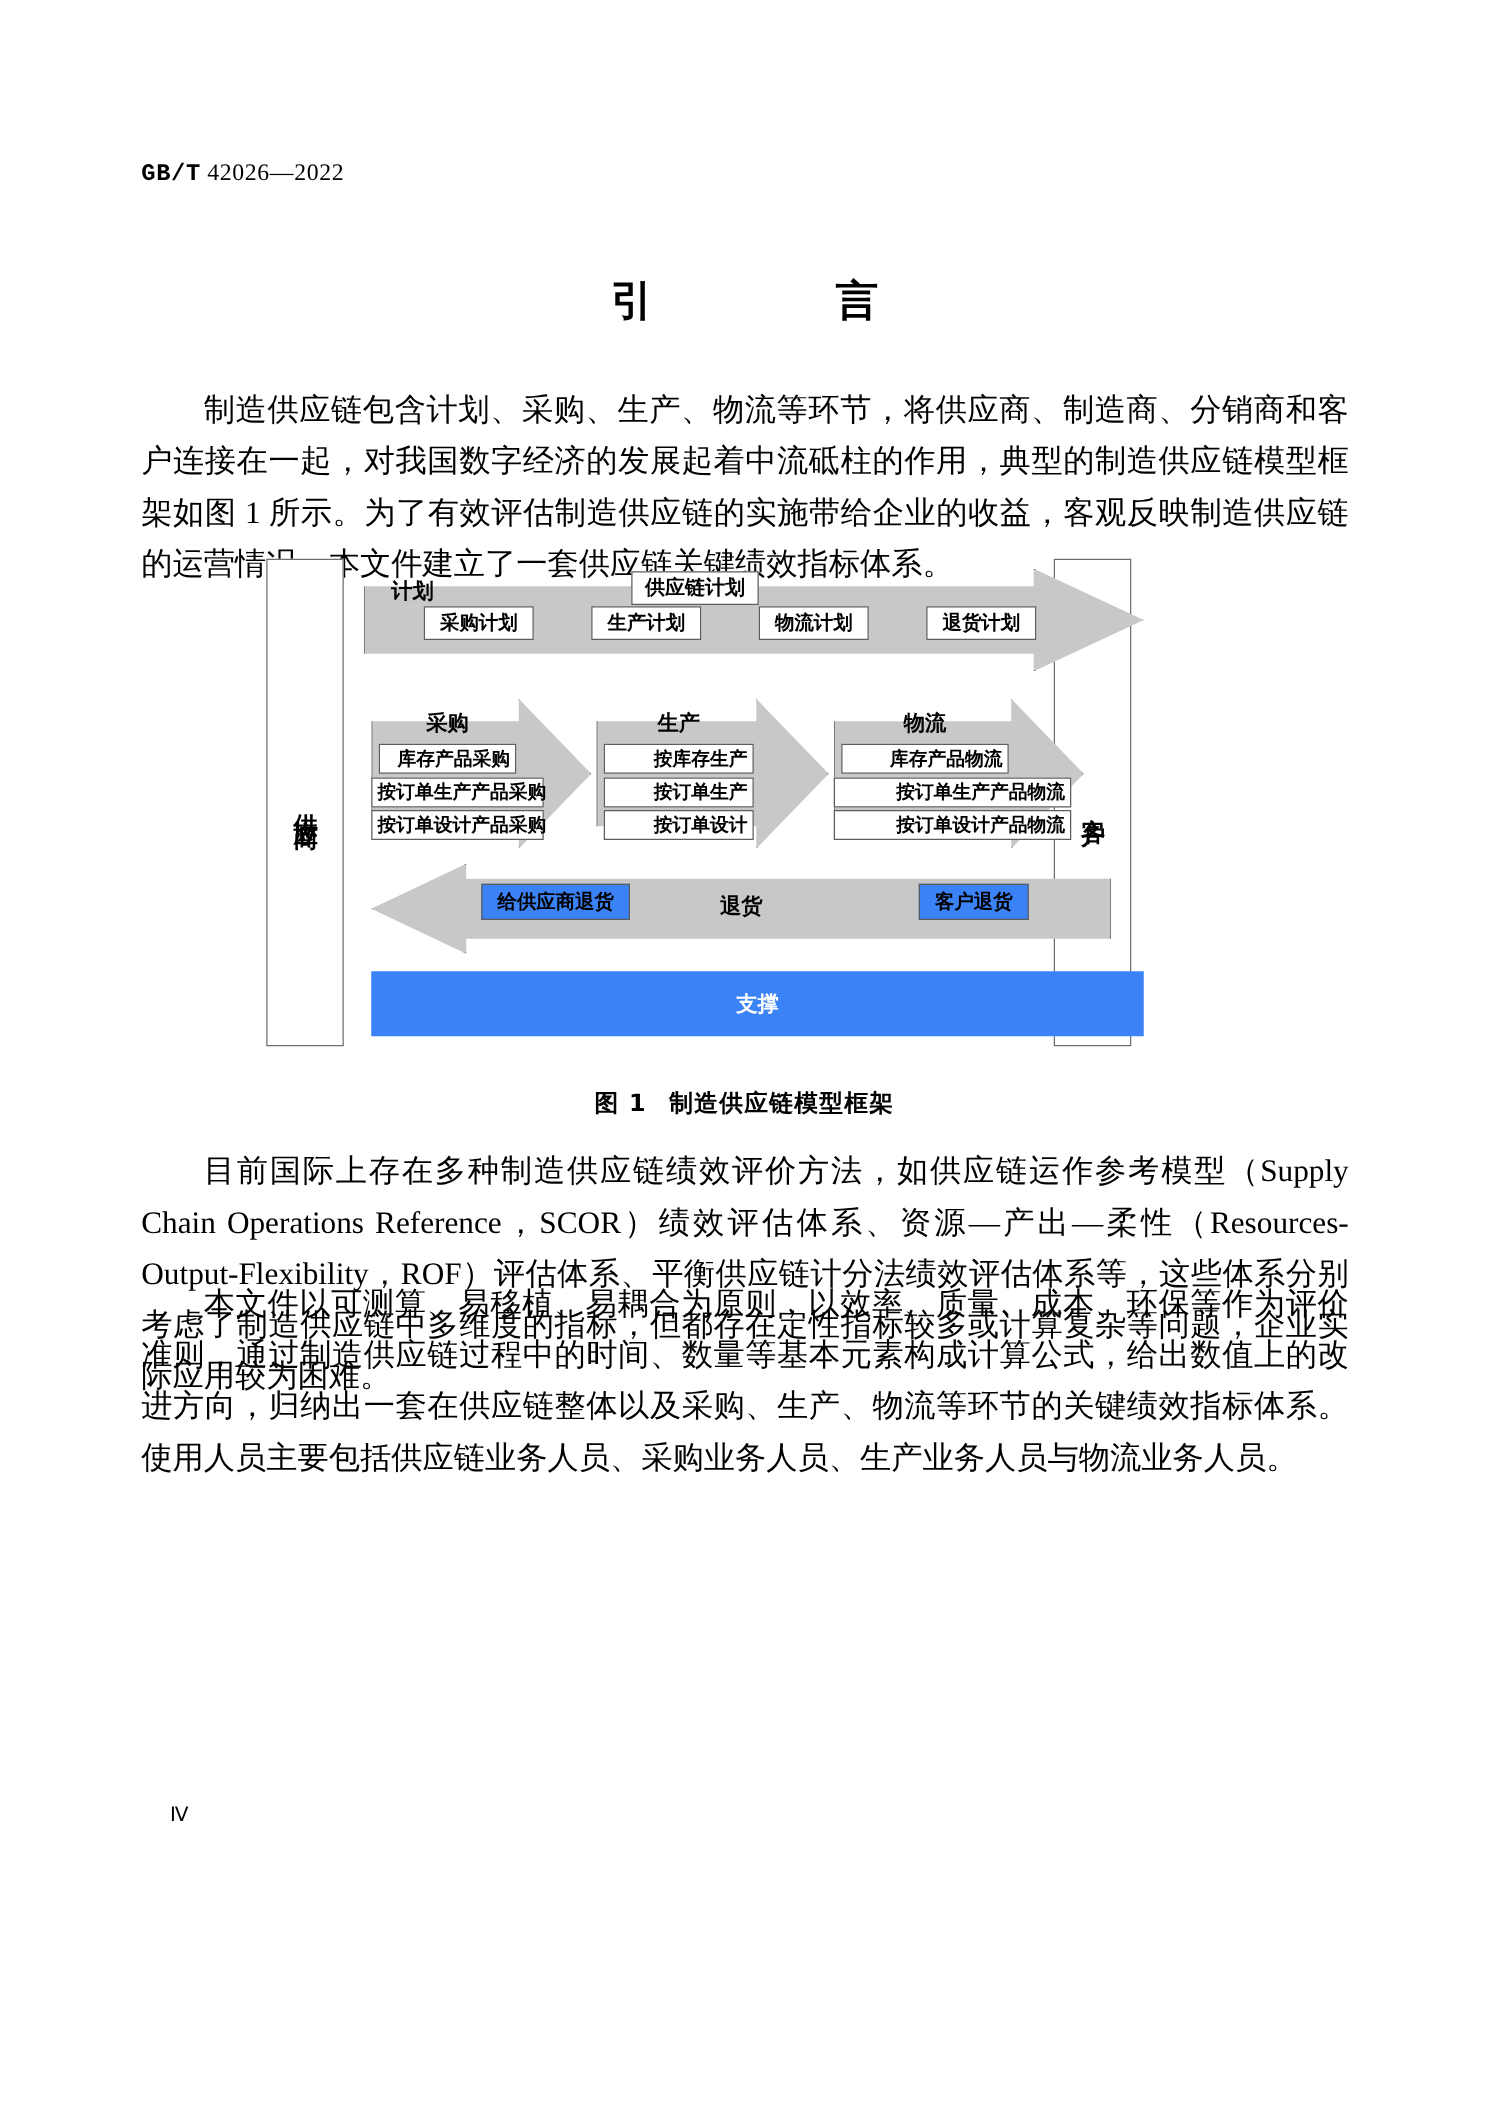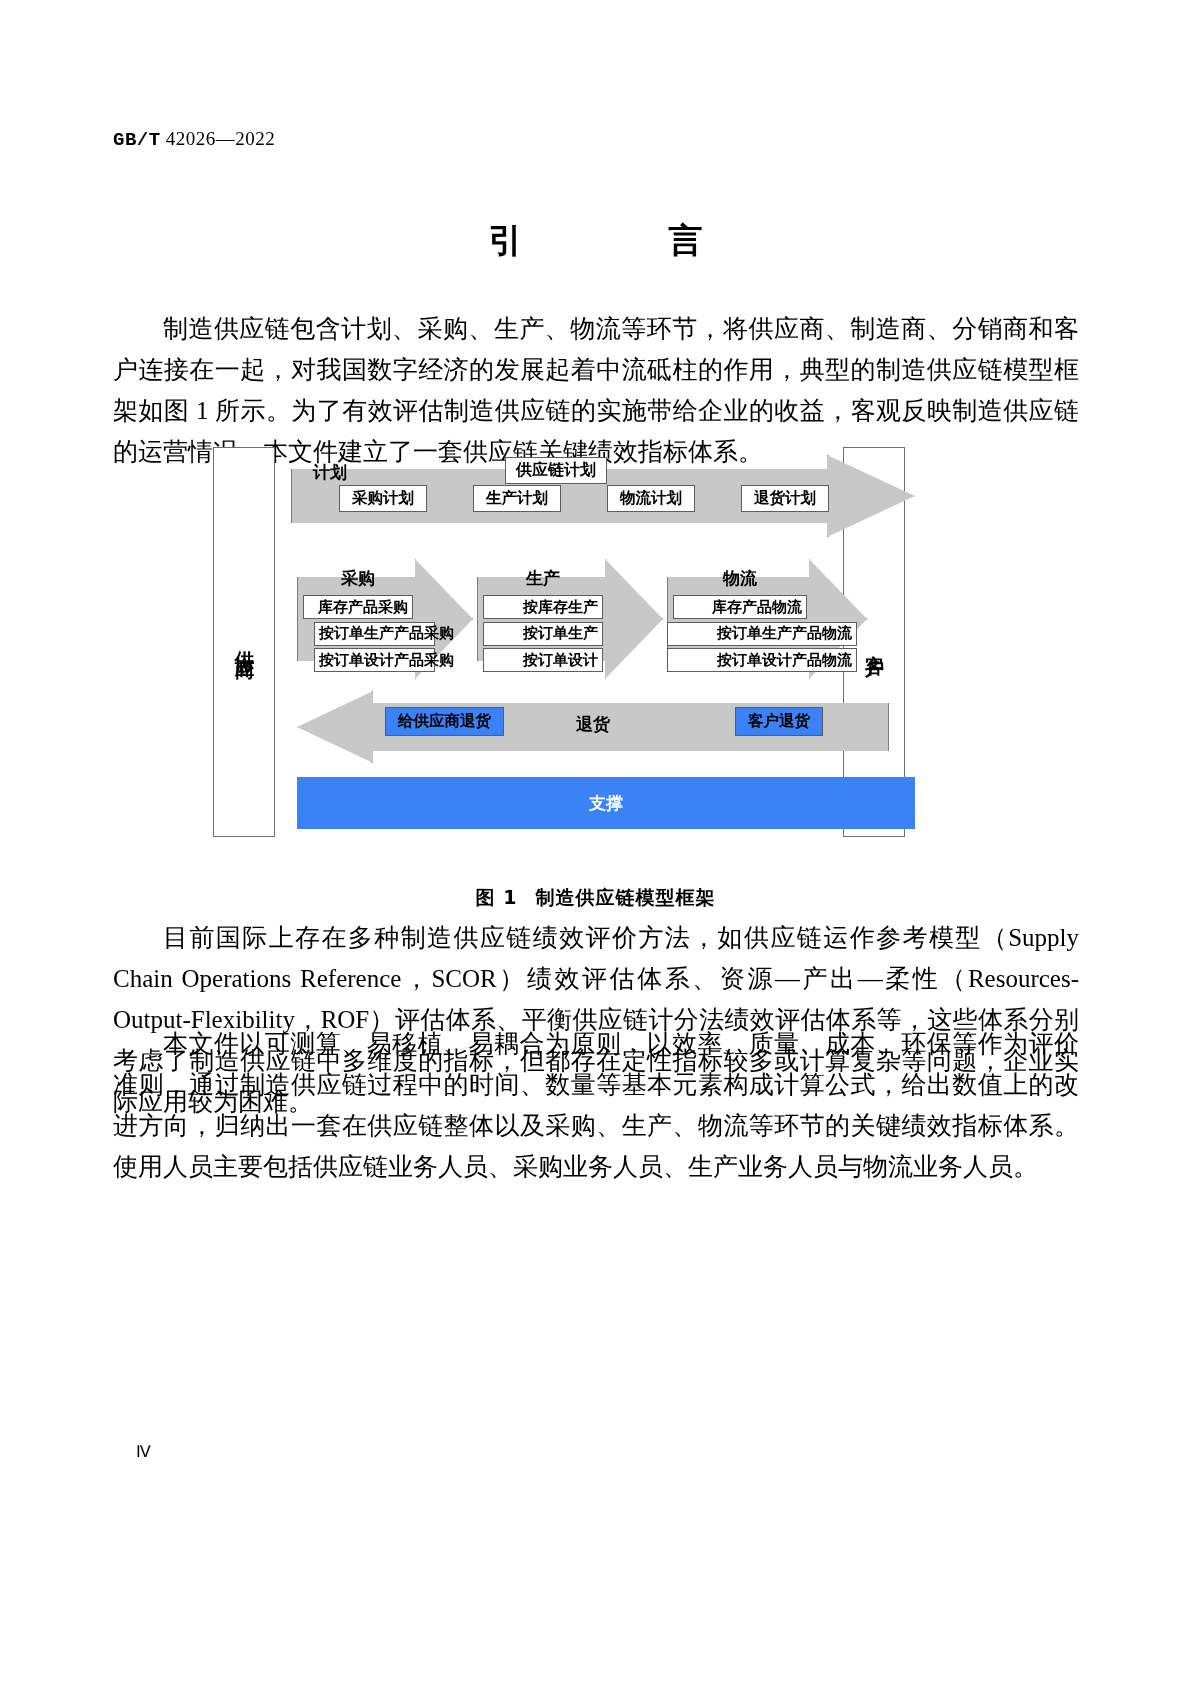--- a/index.html
+++ b/index.html
@@ -219,21 +219,21 @@
     border: 1.2px solid #5d5d5d;
     font-family: "DejaVu Sans", sans-serif;
     font-weight: bold;
     font-size: 15px;
     padding: 1.5px 4px;
     margin: 0 6px 2.5px 6px;
     white-space: nowrap;
     text-align: right;
   }
   .proc-chip.wide {
-    margin-left: 17px;
+    margin-left: 0;
     margin-right: -16px;
   }
   .proc-chip.wide3 {
     margin-left: 0;
     margin-right: -44px;
   }
 
   
   .return-arrow {
     position: absolute;
@@ -301,21 +301,20 @@
   .fig-caption {
     position: absolute;
     left: 0;
     right: 0;
     top: 870px;
     text-align: center;
     font-family: "DejaVu Sans", sans-serif;
     font-weight: bold;
     font-size: 19px;
     letter-spacing: 1px;
-    margin-top: 15px;
   }
   .fig-caption .gap { display: inline-block; width: 18px; }
 
   
   .page-number {
     position: absolute;
     left: 136px;
     top: 1442px;
     font-family: "Liberation Serif", serif;
     font-size: 16px;

